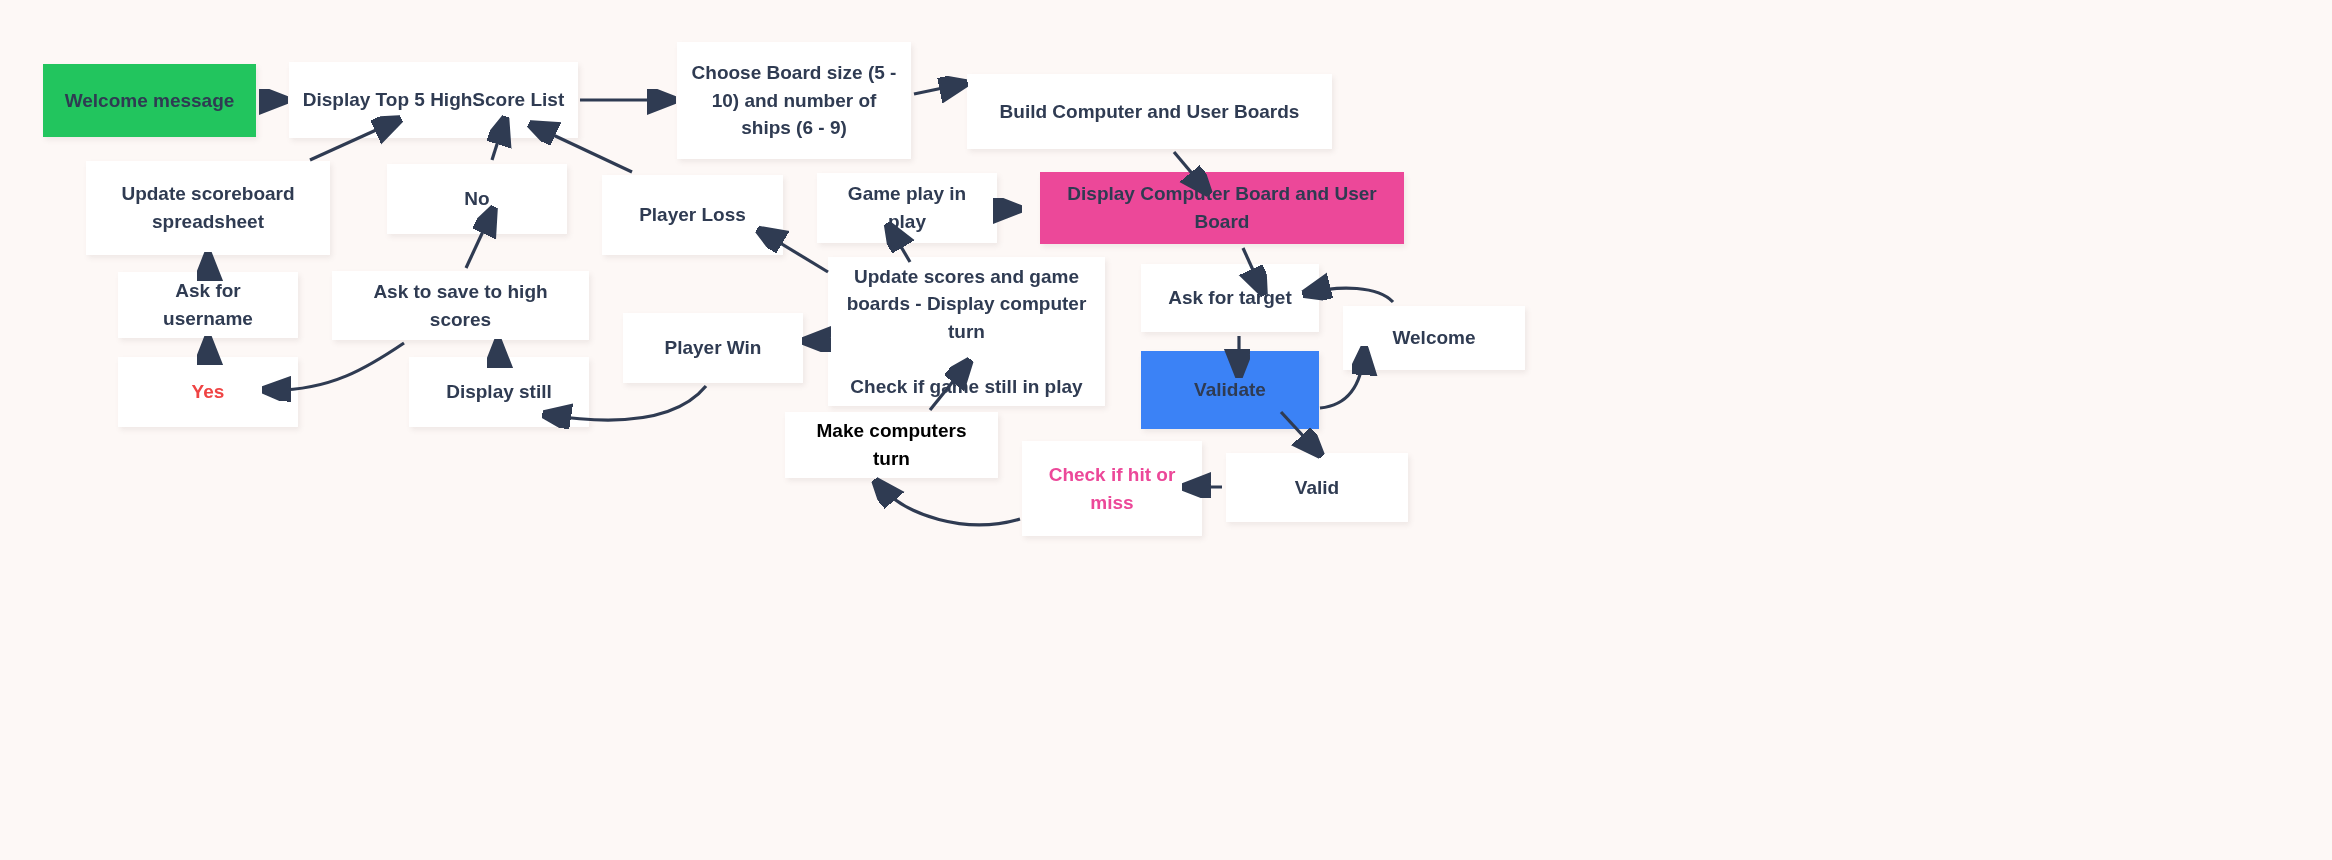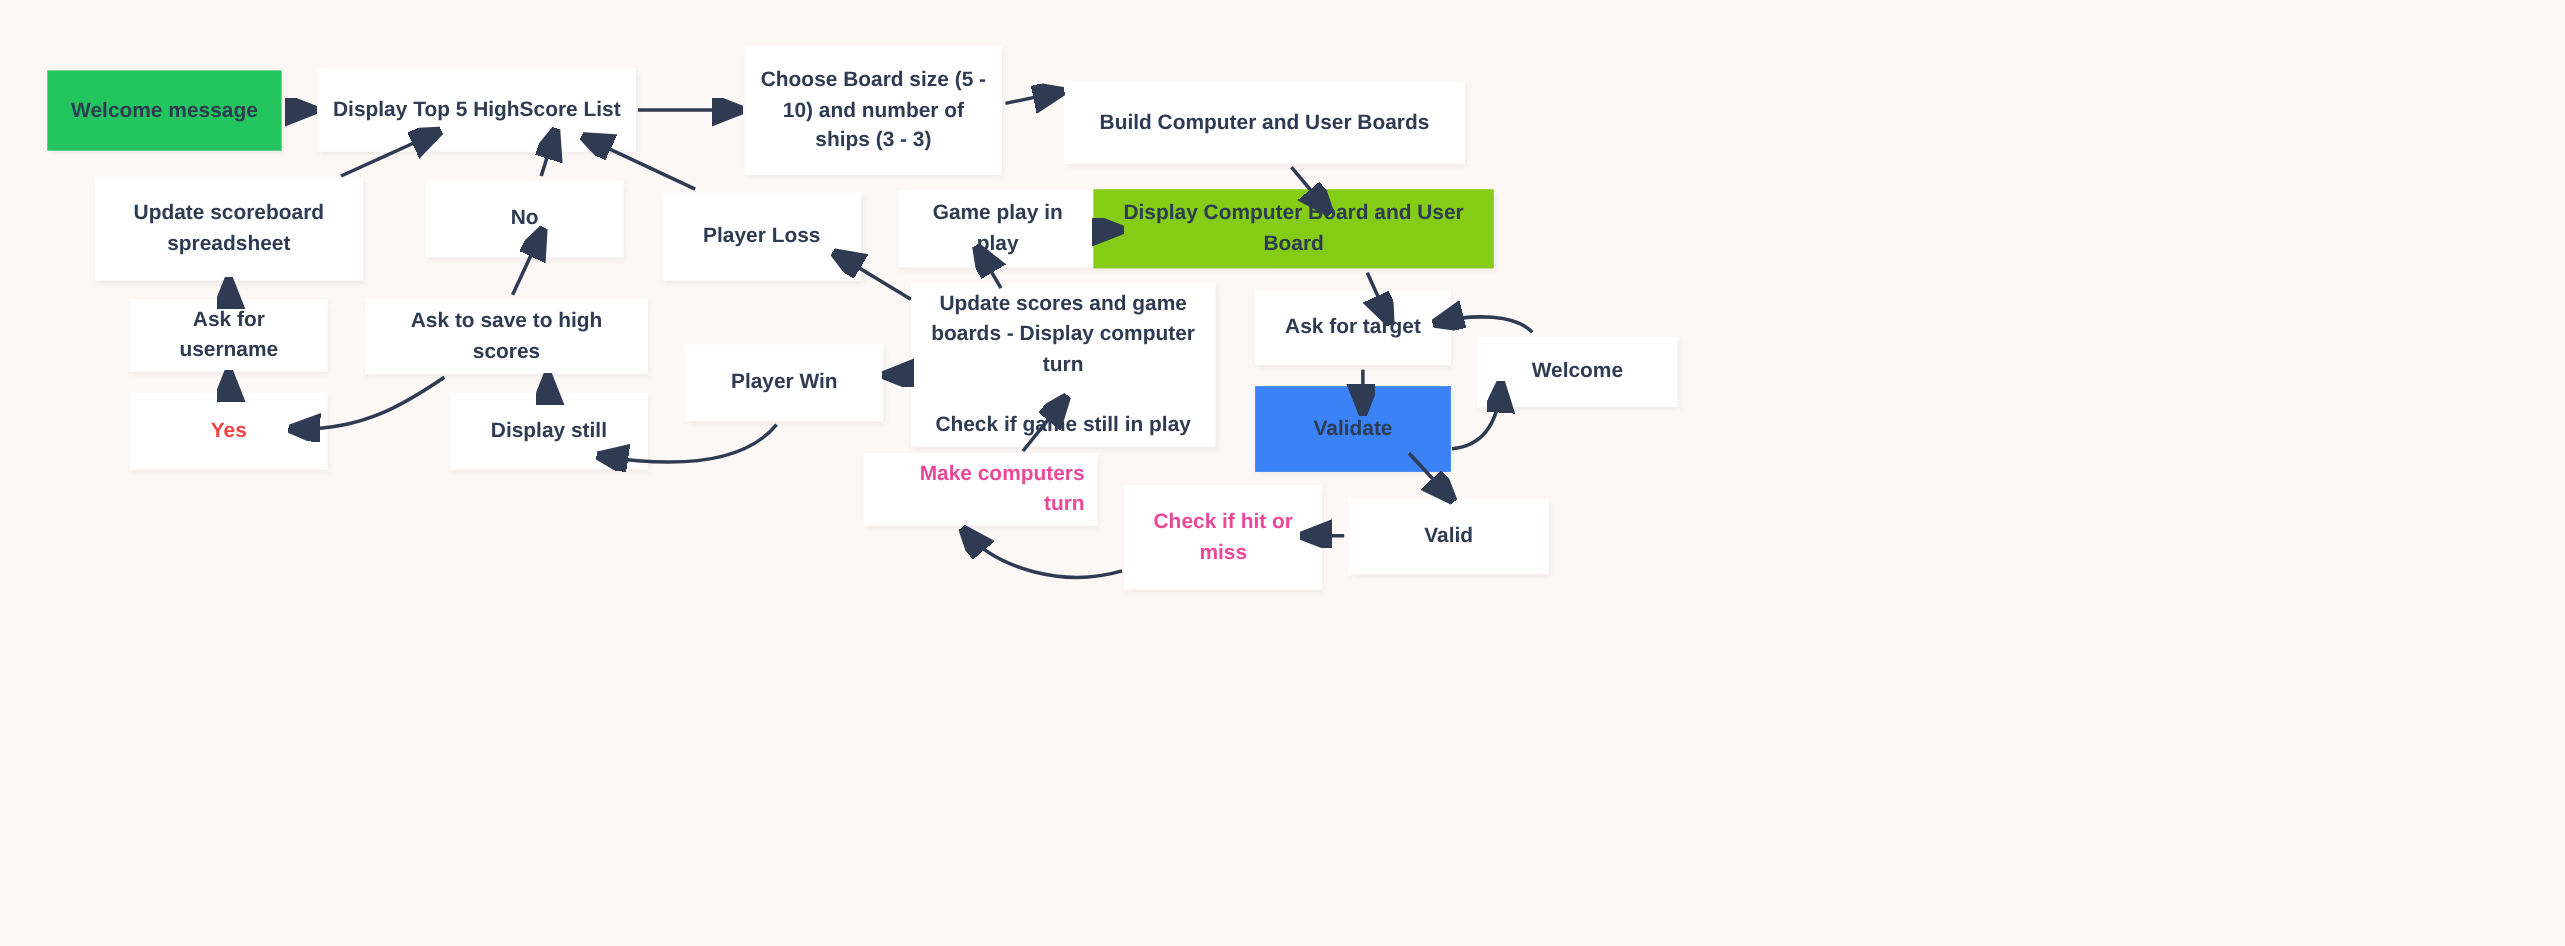--- a/index.html
+++ b/index.html
@@ -119,38 +119,38 @@
   </svg>
 
   <div id="node-layer">
       <div class="node" style="left: 43px; top: 64px; width: 213px; height: 73px; background: #22c55e;">
         <div class="label" style="color: rgb(47, 59, 82);">Welcome message</div>
       </div>
       <div class="node" style="left: 289px; top: 62px; width: 289px; height: 76px; background: rgb(255, 255, 255);">
         <div class="label" style="color: rgb(47, 59, 82);">Display Top 5 HighScore List</div>
       </div>
       <div class="node" style="left: 677px; top: 42px; width: 234px; height: 117px; background: rgb(255, 255, 255);">
-        <div class="label" style="color: rgb(47, 59, 82);">Choose Board size (5 - 10) and number of ships (3 - 3)</div>
+        <div class="label" style="color: rgb(47, 59, 82);">Choose Board size (5 - 10) and number of ships (6 - 9)</div>
       </div>
       <div class="node" style="left: 967px; top: 74px; width: 365px; height: 75px; background: rgb(255, 255, 255);">
         <div class="label" style="color: rgb(47, 59, 82);">Build Computer and User Boards</div>
       </div>
       <div class="node" style="left: 86px; top: 161px; width: 244px; height: 94px; background: rgb(255, 255, 255);">
         <div class="label" style="color: rgb(47, 59, 82);">Update scoreboard spreadsheet</div>
       </div>
       <div class="node" style="left: 387px; top: 164px; width: 180px; height: 70px; background: rgb(255, 255, 255);">
         <div class="label" style="color: rgb(47, 59, 82);">No</div>
       </div>
       <div class="node" style="left: 602px; top: 175px; width: 181px; height: 80px; background: rgb(255, 255, 255);">
         <div class="label" style="color: rgb(47, 59, 82);">Player Loss</div>
       </div>
       <div class="node" style="left: 817px; top: 173px; width: 180px; height: 70px; background: rgb(255, 255, 255);">
         <div class="label" style="color: rgb(47, 59, 82);">Game play in play</div>
       </div>
-      <div class="node" style="left: 994px; top: 172px; width: 364px; height: 72px; background: #84cc16;">
+      <div class="node" style="left: 1040px; top: 172px; width: 364px; height: 72px; background: #ec4899;">
         <div class="label" style="color: rgb(47, 59, 82);">Display Computer Board and User Board</div>
       </div>
       <div class="node" style="left: 118px; top: 272px; width: 180px; height: 66px; background: rgb(255, 255, 255);">
         <div class="label" style="color: rgb(47, 59, 82);">Ask for username</div>
       </div>
       <div class="node" style="left: 332px; top: 271px; width: 257px; height: 69px; background: rgb(255, 255, 255);">
         <div class="label" style="color: rgb(47, 59, 82);">Ask to save to high scores</div>
       </div>
       <div class="node overflow" style="left: 828px; top: 257px; width: 277px; height: 149px; background: rgb(255, 255, 255);">
         <div class="label" style="color: rgb(47, 59, 82);">Update scores and game boards - Display computer turn
@@ -169,21 +169,21 @@
       <div class="node" style="left: 118px; top: 357px; width: 180px; height: 70px; background: rgb(255, 255, 255);">
         <div class="label" style="color: #ef4444;">Yes</div>
       </div>
       <div class="node" style="left: 409px; top: 357px; width: 180px; height: 70px; background: rgb(255, 255, 255);">
         <div class="label" style="color: rgb(47, 59, 82);">Display still</div>
       </div>
       <div class="node" style="left: 1141px; top: 351px; width: 178px; height: 78px; background: #3b82f6;">
         <div class="label" style="color: rgb(47, 59, 82);">Validate</div>
       </div>
       <div class="node" style="left: 785px; top: 412px; width: 213px; height: 66px; background: rgb(255, 255, 255);">
-        <div class="label" style="color: #ec4899; text-align: right;">Make computers turn</div>
+        <div class="label" style="color: #000000;">Make computers turn</div>
       </div>
       <div class="node" style="left: 1022px; top: 441px; width: 180px; height: 95px; background: rgb(255, 255, 255);">
         <div class="label" style="color: #ec4899;">Check if hit or miss</div>
       </div>
       <div class="node" style="left: 1226px; top: 453px; width: 182px; height: 69px; background: rgb(255, 255, 255);">
         <div class="label" style="color: rgb(47, 59, 82);">Valid</div>
       </div>
     </div>
 
 </div>

